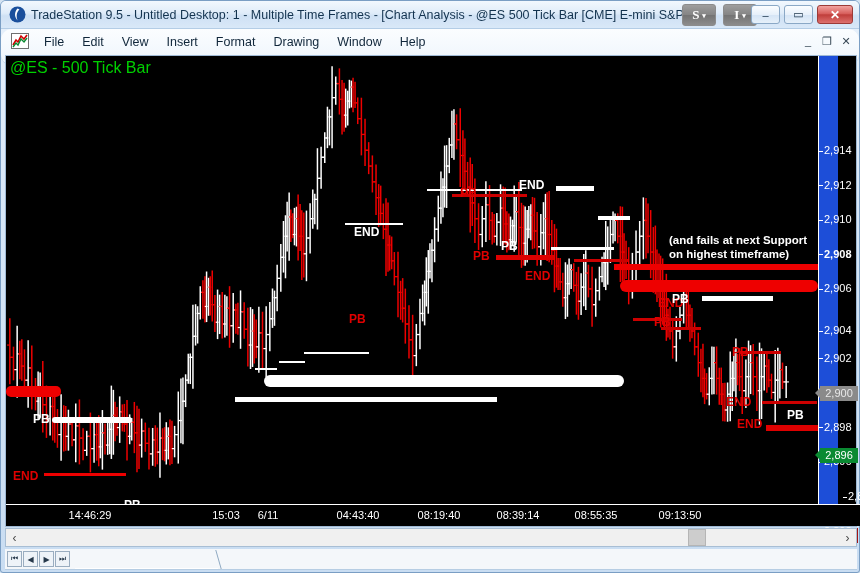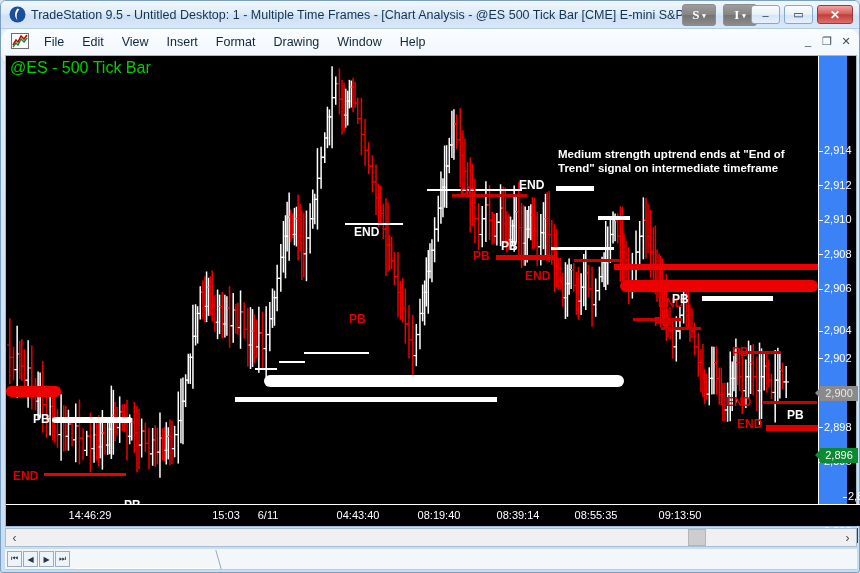--- a/index.html
+++ b/index.html
@@ -92,22 +92,22 @@
     position:absolute; left:0; top:0; width:812px; height:448px;
     background:#000000; overflow:hidden;
   }
   #symbol-label {
     position:absolute; left:4px; top:3px;
     font-size:16px; color:#00d000; z-index:30;
   }
 
   
   #price-axis {
-    position:absolute; left:812px; top:0; width:29px; height:448px;
-    background:#3b82f6; border-left:1px solid #ffffff;
+    position:absolute; left:812px; top:0; width:20px; height:448px;
+    background:#1d4ed8; border-left:1px solid #ffffff;
   }
   .price-tick {
     position:absolute; left:0; width:40px; height:13px;
     font-size:11px; color:#ffffff; line-height:13px; white-space:nowrap;
   }
   .price-tick .dash {
     display:inline-block; width:4px; height:1px; background:#ffffff;
     vertical-align:middle; margin-right:1px;
   }
   .price-box {
@@ -1010,22 +1010,22 @@
 
       <div class="hline" style="left:608px; top:208px; width:205px; height:6px; background:#ee0000;"></div>
       <div class="hline" style="left:614px; top:224px; width:198px; height:12px; background:#ee0000; border-radius:6px;"></div>
       <div class="hline" style="left:696px; top:240px; width:71px; height:5px; background:#ffffff;"></div>
       <div class="hline" style="left:627px; top:262px; width:49px; height:3px; background:#cc0000;"></div>
       <div class="hline" style="left:655px; top:271px; width:40px; height:3px; background:#cc0000;"></div>
       <div class="hline" style="left:733px; top:295px; width:42px; height:3px; background:#cc0000;"></div>
       <div class="hline" style="left:756px; top:345px; width:55px; height:3px; background:#cc0000;"></div>
       <div class="hline" style="left:760px; top:369px; width:52px; height:6px; background:#dd0000;"></div>
 
-      <div class="ann ann-white" style="left:552px; top:91px;">Medium strength uptrend ends at "End of
-Trend" signal on intermediate timeframe</div>
+      <div class="ann ann-white" style="left:663px; top:177px;">(and fails at next Support
+on highest timeframe)</div>
 
       <div class="marker marker-white" style="left:348px; top:170px;">END</div>
       <div class="marker marker-white" style="left:513px; top:123px;">END</div>
       <div class="marker marker-red" style="left:519px; top:214px;">END</div>
       <div class="marker marker-red" style="left:7px;   top:414px;">END</div>
 
       <div class="marker marker-red" style="left:652px; top:241px;">END</div>
       <div class="marker marker-red" style="left:720px; top:340px;">END</div>
       <div class="marker marker-red" style="left:731px; top:362px;">END</div>
 
@@ -1038,21 +1038,21 @@
       <div class="marker marker-red" style="left:726px; top:290px;">PB</div>
       <div class="marker marker-white" style="left:781px; top:353px;">PB</div>
       <div class="marker marker-white" style="left:27px;  top:357px;">PB</div>
       <div class="marker marker-white" style="left:118px; top:443px;">PB</div>
     </div>
 
     <div id="price-axis">
         <div class="price-tick" style="top: 88px;"><span class="dash"></span>2,914</div>
         <div class="price-tick" style="top: 122.6px;"><span class="dash"></span>2,912</div>
         <div class="price-tick" style="top: 157.2px;"><span class="dash"></span>2,910</div>
-        <div class="price-tick" style="top: 191.8px;"><span class="dash"></span>2,908</div>
+        <div class="price-tick" style="top: 191.8px; font-weight: bold;"><span class="dash"></span>2,908</div>
         <div class="price-tick" style="top: 226.4px;"><span class="dash"></span>2,906</div>
         <div class="price-tick" style="top: 268px;"><span class="dash"></span>2,904</div>
         <div class="price-tick" style="top: 295.6px;"><span class="dash"></span>2,902</div>
         <div class="price-tick" style="top: 330.2px;"><span class="dash"></span>2,900</div>
         <div class="price-tick" style="top: 364.8px;"><span class="dash"></span>2,898</div>
         <div class="price-tick" style="top: 399.4px;"><span class="dash"></span>2,896</div>
         <div class="price-tick" style="top: 434px; margin-left: 24px;"><span class="dash"></span>2,894</div>
         <div class="price-tick" style="top: 468.6px;"><span class="dash"></span>2,892</div>
         <div class="price-box" id="price-box-gray" style="top: 330px;">2,900</div>
         <div class="price-box-arrow" style="left: -4px; top: 332px; border-right: 5px solid rgb(138, 138, 138);"></div>

